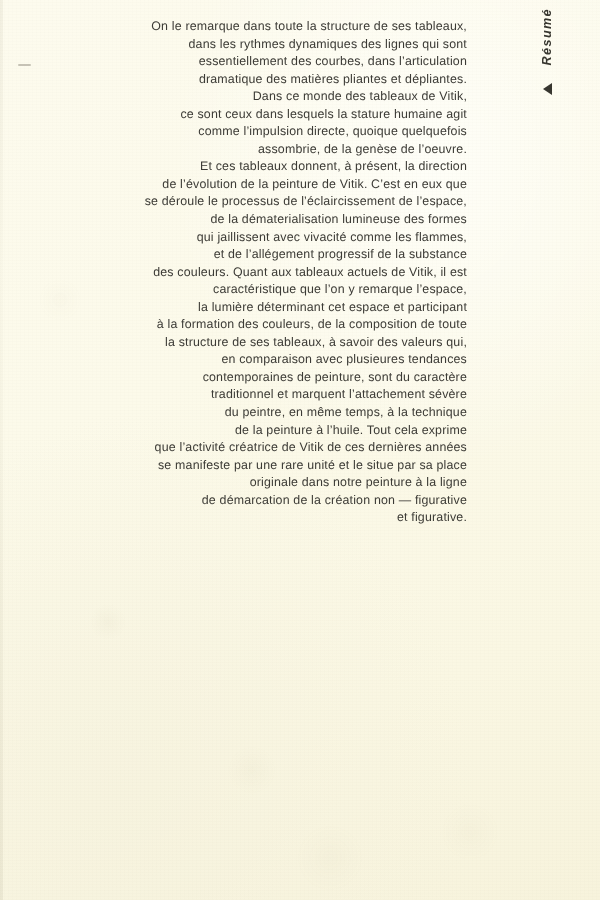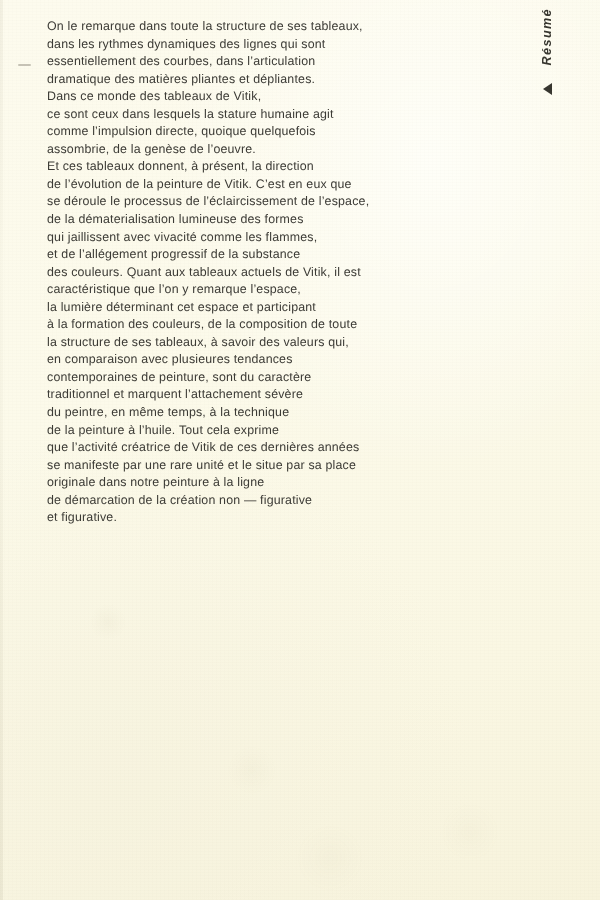--- a/index.html
+++ b/index.html
@@ -17,20 +17,21 @@
   
   #page {
     position: relative;
     width: 600px;
     height: 900px;
     background:
       radial-gradient(ellipse 70% 55% at 72% 18%, rgba(255,255,250,0.85) 0%, rgba(255,255,250,0) 62%),
       radial-gradient(ellipse 85% 60% at 20% 88%, rgba(244,240,219,0.55) 0%, rgba(244,240,219,0) 70%),
       linear-gradient(160deg, #fdfbee 0%, #fcfaea 40%, #faf7e3 75%, #f7f3dc 100%);
     overflow: hidden;
+    text-align: right;
   }
 
   
   #grain {
     position: absolute;
     inset: 0;
     pointer-events: none;
     opacity: 0.5;
     background-image:
       repeating-linear-gradient(0deg, rgba(160,150,120,0.030) 0px, rgba(160,150,120,0.030) 1px, rgba(0,0,0,0) 1px, rgba(0,0,0,0) 3px),

